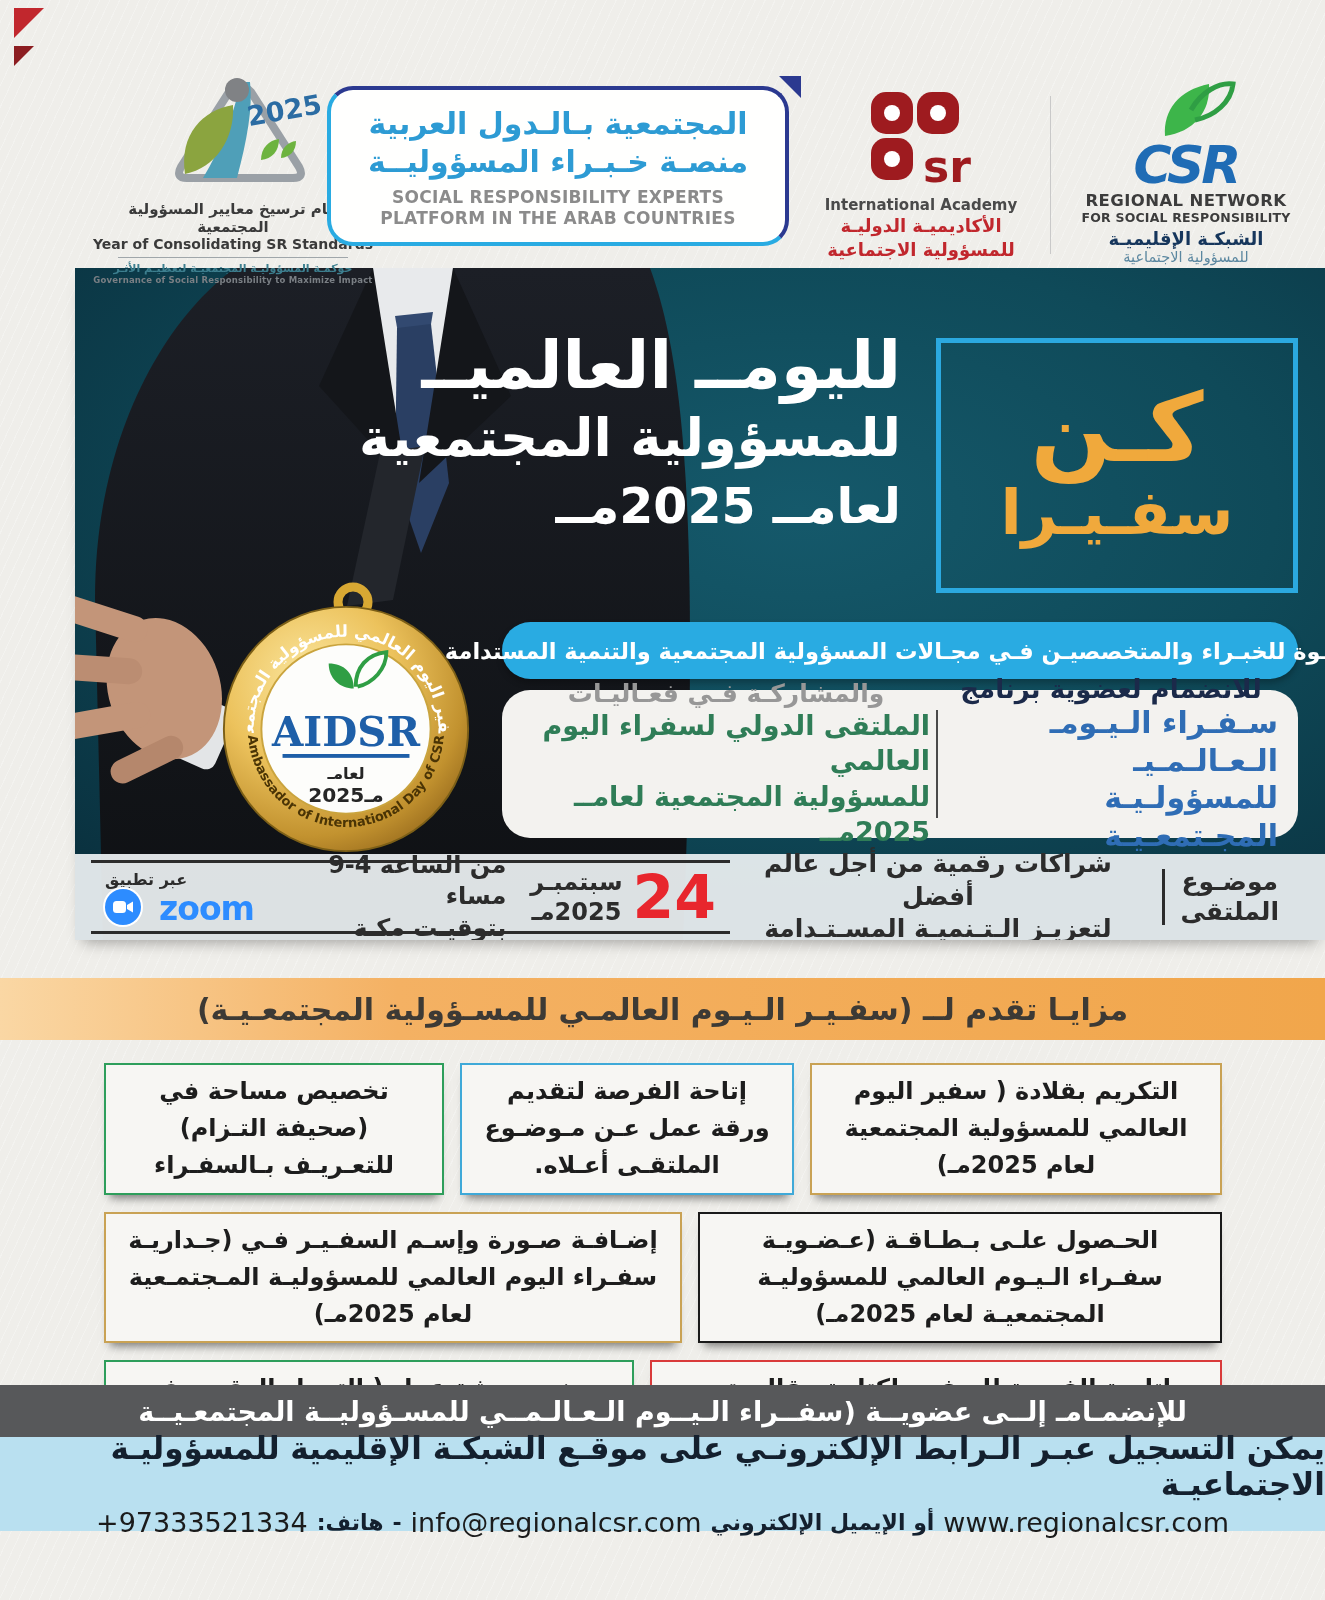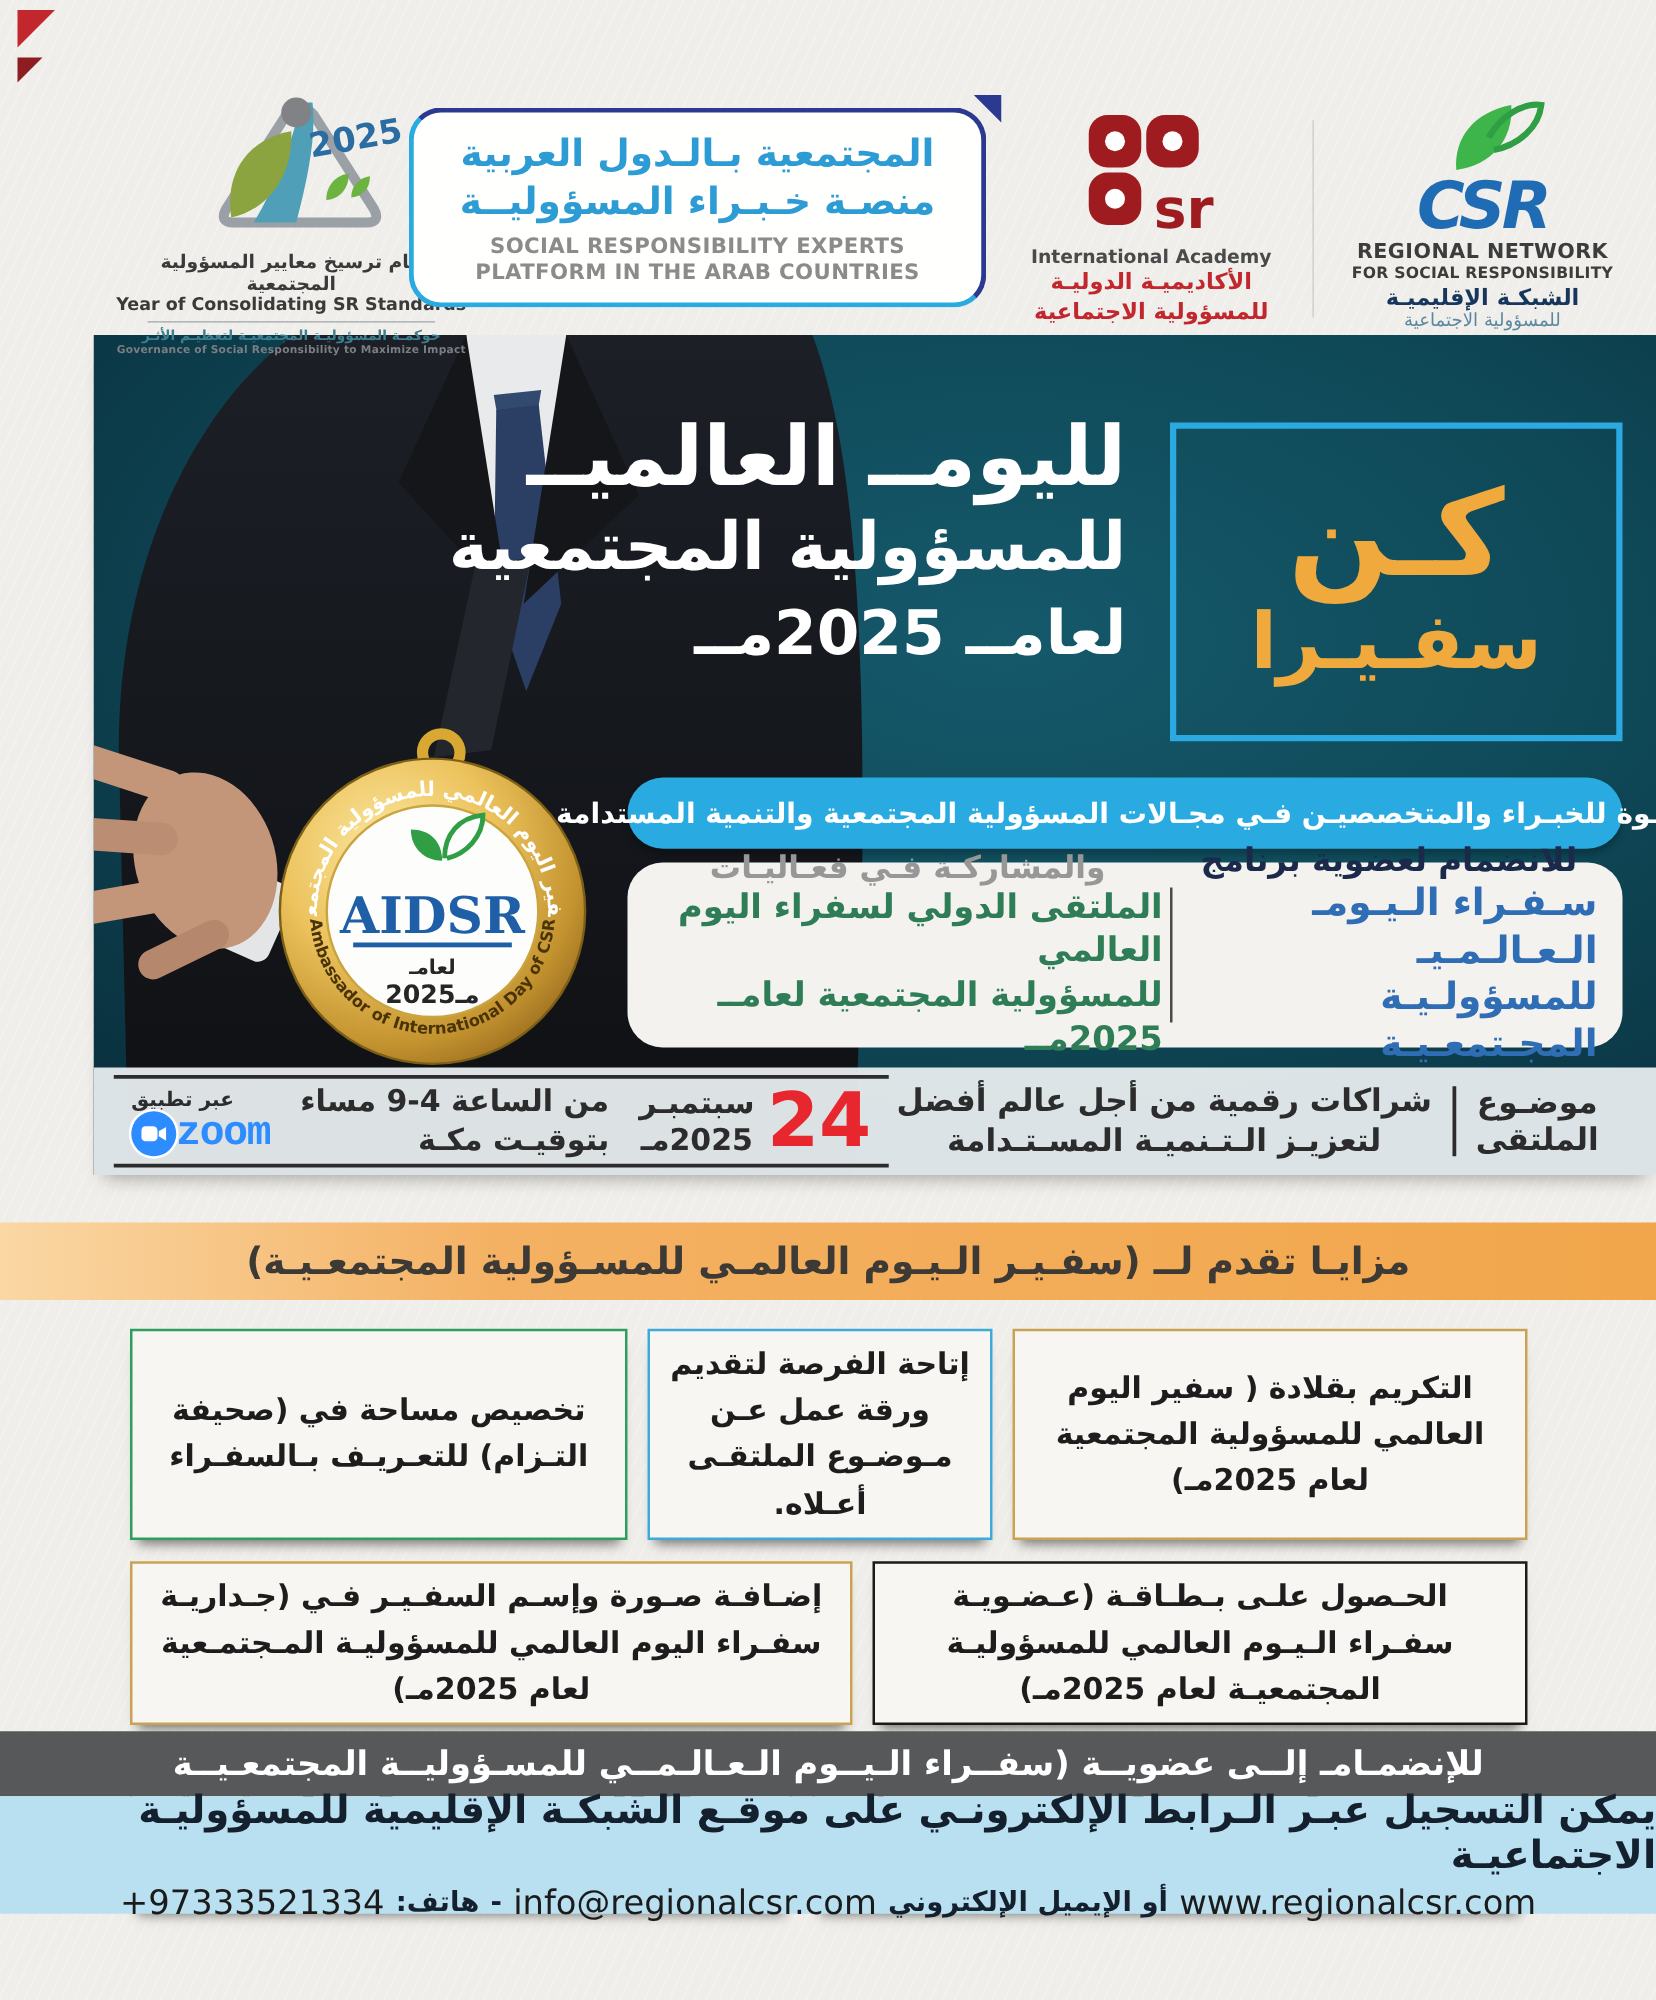--- a/index.html
+++ b/index.html
@@ -76,34 +76,34 @@
   .is-topic-label{margin-right:46px;text-align:center;font-weight:bold;color:#2c2c2c;font-size:25px;line-height:1.2;}
   .is-div{width:3px;height:56px;background:#2c2c2c;margin:0 16px;}
   .is-topic{font-weight:bold;color:#2c2c2c;font-size:25px;line-height:1.3;text-align:center;}
   .is-group{display:flex;direction:rtl;align-items:center;border-top:3px solid #2c2c2c;
     border-bottom:3px solid #2c2c2c;padding:2px 14px;height:74px;margin-right:auto;margin-left:16px;}
   .is-day{color:#e8262d;font-weight:bold;font-size:60px;line-height:.9;margin-left:10px;}
   .is-date{display:flex;flex-direction:column;align-items:center;font-weight:bold;color:#2c2c2c;font-size:24px;line-height:1.25;}
   .is-time{margin:0 24px;display:flex;flex-direction:column;align-items:flex-start;font-weight:bold;color:#2c2c2c;font-size:24px;line-height:1.3;}
   .is-zoom{display:flex;flex-direction:column;align-items:flex-end;}
   .is-via{font-size:16px;font-weight:bold;color:#2c2c2c;direction:rtl;}
-  .zoom-row{display:flex;align-items:center;direction:ltr;gap:0;font-family:Liberation Mono, monospace;}
+  .zoom-row{display:flex;align-items:flex-end;direction:ltr;gap:18px;}
   .zoom-circle{width:36px;height:36px;border-radius:50%;background:#2D8CFF;display:flex;align-items:center;justify-content:center;box-shadow:0 0 0 2px #fff;}
   .zoom-word{color:#2D8CFF;font-size:33px;font-weight:bold;letter-spacing:-1px;line-height:1;}
   
   .orange-banner{position:absolute;left:0;right:0;top:978px;height:62px;
     background:linear-gradient(90deg,#fad7a4 0%,#f4b163 30%,#f1a64b 100%);
     display:flex;align-items:center;justify-content:center;direction:rtl;
     font-size:30px;font-weight:bold;color:#3d3a35;}
   .benefits{position:absolute;left:104px;top:1063px;width:1118px;display:flex;flex-direction:column;gap:17px;}
   .b-row{display:flex;direction:rtl;gap:16px;}
   .b-box{background:#f7f6f3;border:2.5px solid #888;display:flex;align-items:center;justify-content:center;
     text-align:center;font-weight:bold;color:#1d1d1d;font-size:24px;line-height:1.55;direction:rtl;
     padding:8px 16px;min-height:96px;box-shadow:0 9px 9px -6px rgba(0,0,0,.5);}
-  .w1a{width:412px;} .w1b{width:276px;} .w1c{flex:1;}
+  .w1a{width:412px;} .w1b{width:334px;} .w1c{flex:1;}
   .w2a{width:524px;} .w2b{flex:1;}
   .w3a{width:572px;} .w3b{flex:1;}
   
   .join-bar{position:absolute;left:0;right:0;top:1385px;height:52px;background:#57585a;color:#fff;
     font-weight:bold;font-size:27px;display:flex;align-items:center;justify-content:center;direction:rtl;}
   .contact{position:absolute;left:0;right:0;top:1437px;height:94px;background:#b9e0f0;
     display:flex;flex-direction:column;align-items:center;justify-content:center;gap:5px;}
   .f1{font-weight:bold;font-size:31px;color:#14202e;direction:rtl;}
   .f2{display:flex;direction:rtl;align-items:center;gap:9px;color:#1b1b1b;font-size:27px;}
   .f2 .ar{font-weight:bold;font-size:22px;color:#14202e;}

